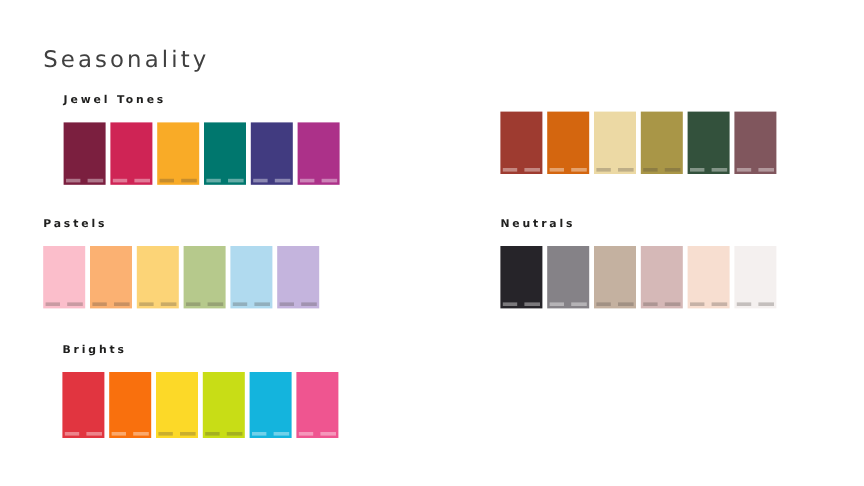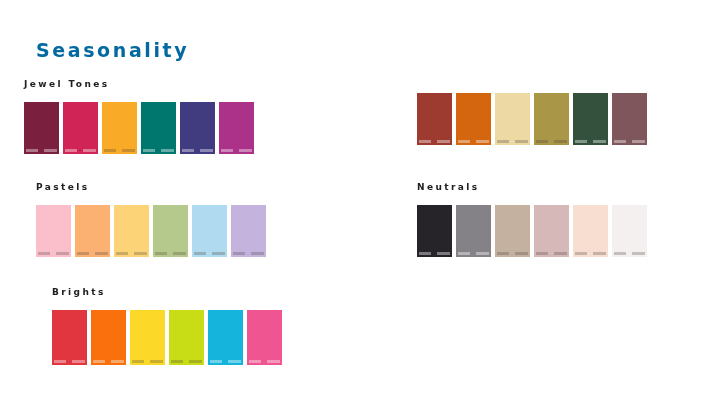--- a/index.html
+++ b/index.html
@@ -18,23 +18,23 @@
     height: 405px;
     background: #ffffff;
   }
 
   
   #page-title {
     position: absolute;
     left: 36px;
     top: 41px;
     font-size: 19px;
-    font-weight: 700;
+    font-weight: 400;
     letter-spacing: 2.6px;
-    color: #0369a1;
+    color: #404040;
     line-height: 1;
     white-space: nowrap;
   }
 
   
   .group {
     position: absolute;
     width: 250px;
   }
 
@@ -79,21 +79,21 @@
     opacity: 0.5;
   }
   .cap-mark.left  { width: 12px; }
   .cap-mark.right { width: 13px; }
 
   
   .swatch.dark  .cap-mark { background: rgba(255,255,255,0.78); }
   .swatch.light .cap-mark { background: rgba(70,62,58,0.55); }
 
   
-  #group-jewel    { left: 24px;  top: 80px;  }
+  #group-jewel    { left: 53px;  top: 80px;  }
   #group-earth    { left: 417px; top: 80px;  }
   #group-pastels  { left: 36px;  top: 183px; }
   #group-neutrals { left: 417px; top: 183px; }
   #group-brights  { left: 36px;  top: 288px; padding-left: 16px; }
 
   #group-brights .swatch { height: 55px; }
 </style>
 </head>
 <body style="background: rgb(255, 255, 255);">
 

